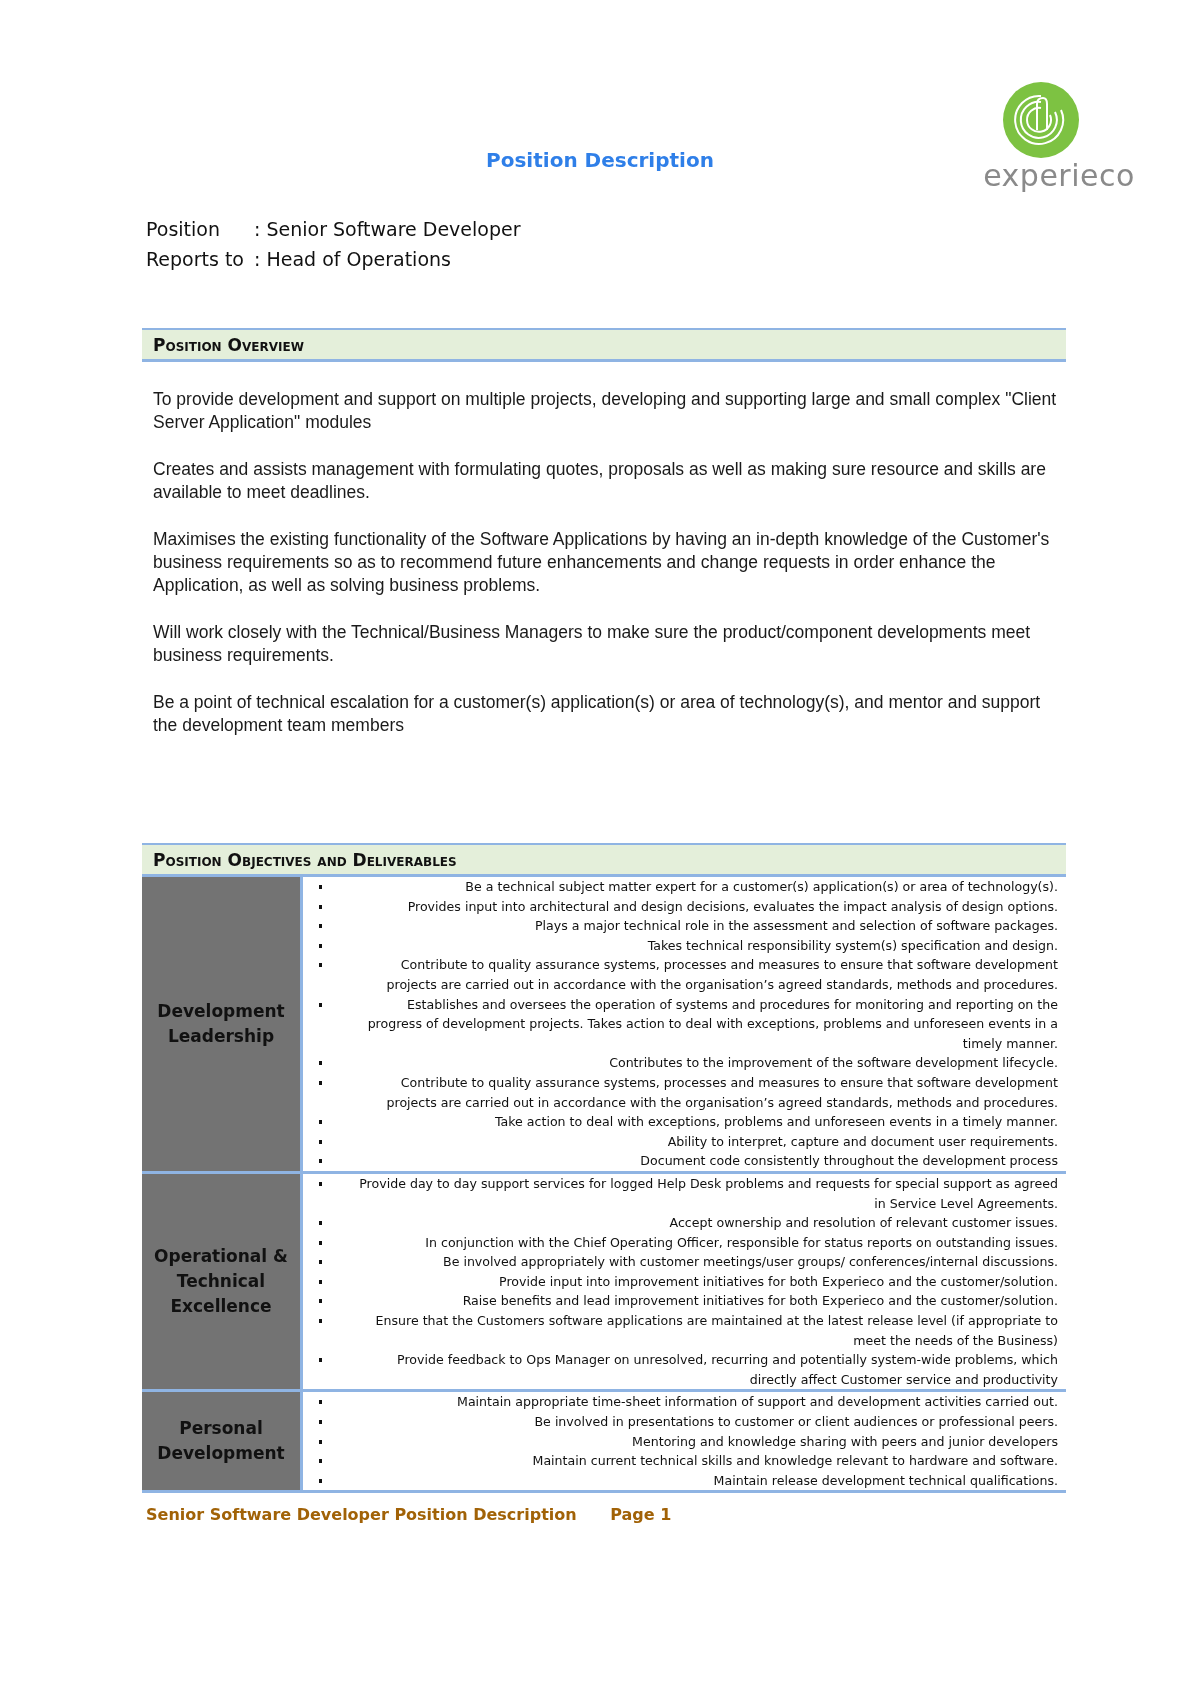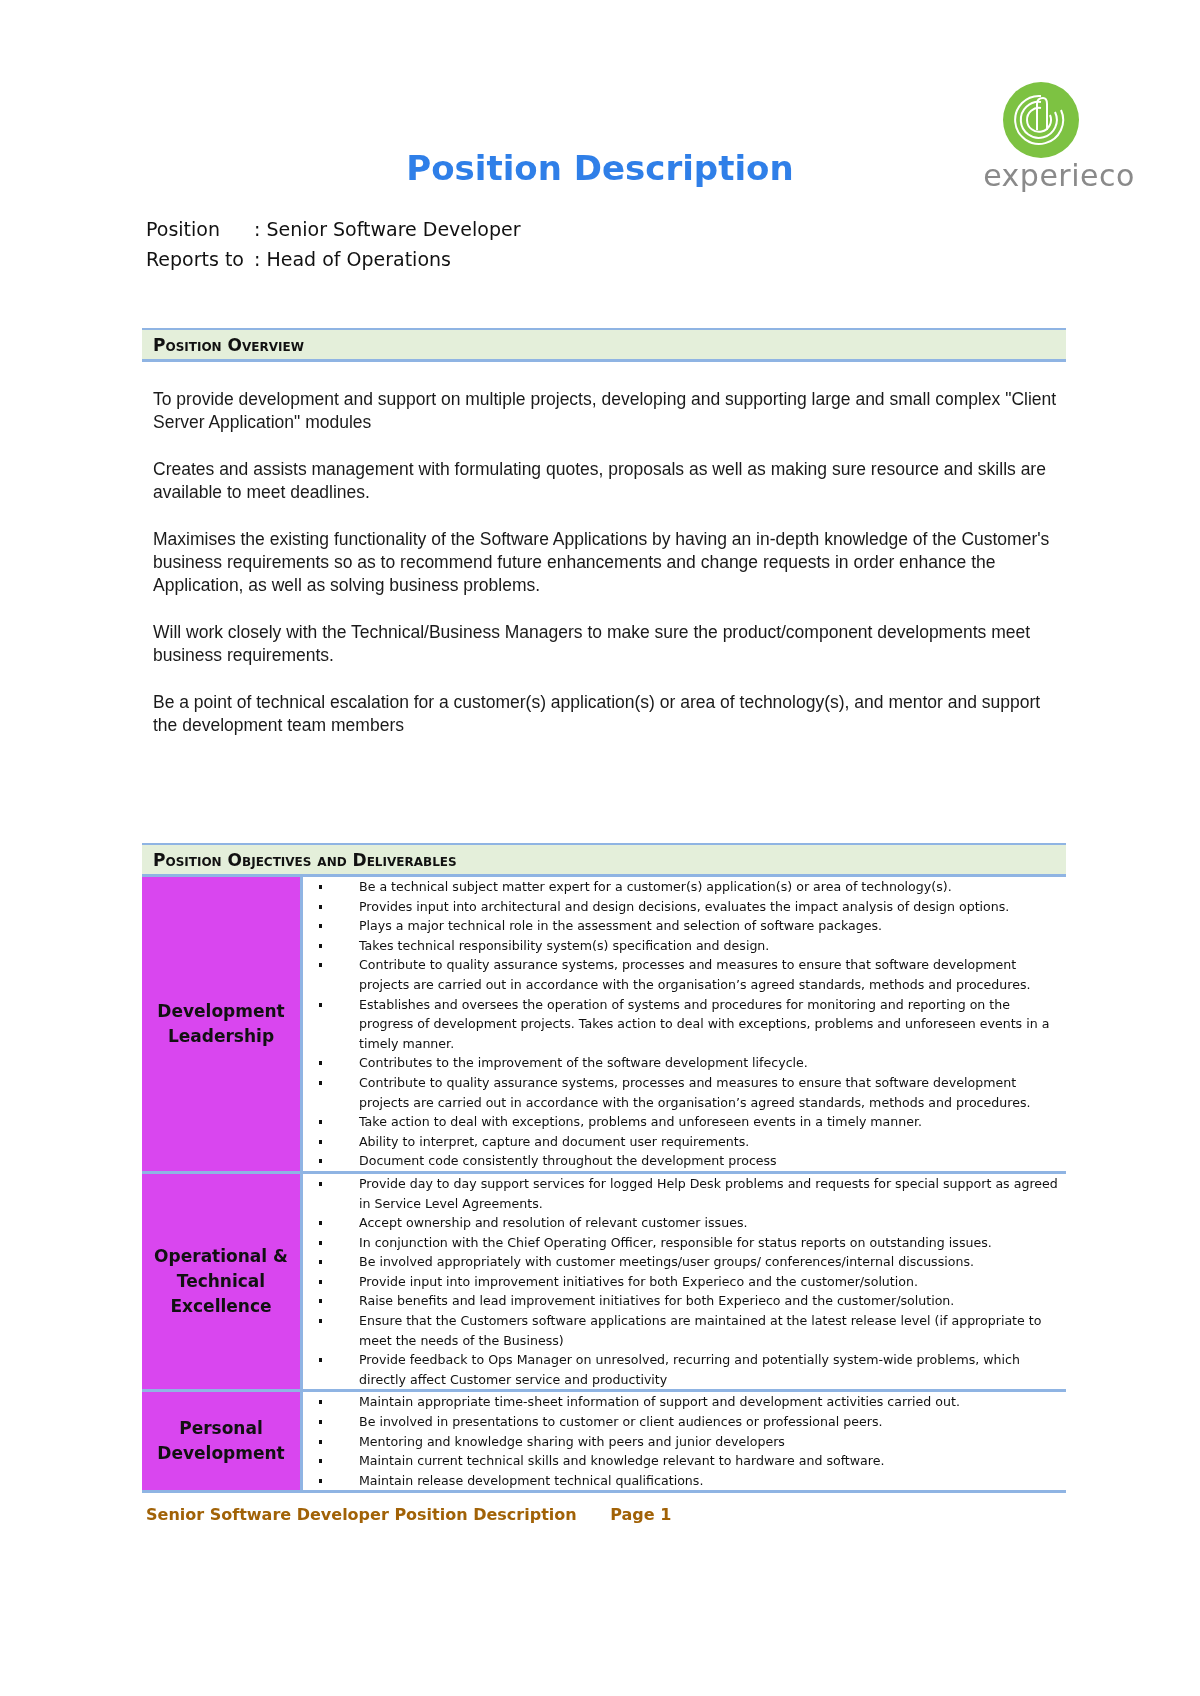--- a/index.html
+++ b/index.html
@@ -45,21 +45,21 @@
       margin-left: 19px;
     }
     .doc-title {
       position: absolute;
       left: 0;
       width: 1200px;
       top: 148px;
       text-align: center;
       font-family: "DejaVu Sans", sans-serif;
       font-weight: bold;
-      font-size: 34px;
+      font-size: 20px;
       color: #2f7fe8;
     }
     .meta {
       position: absolute;
       left: 146px;
       top: 214px;
       font-family: "DejaVu Sans", sans-serif;
       font-size: 19px;
       line-height: 30px;
     }
@@ -101,21 +101,21 @@
       border-collapse: collapse;
       font-family: "DejaVu Sans", sans-serif;
     }
     .obj-table td {
       vertical-align: middle;
       padding: 0;
     }
     .obj-table tr { border-bottom: 3px solid #8fb4e3; }
     .cat-cell {
       width: 158px;
-      background: #d946ef;
+      background: #737373;
       text-align: center;
       font-weight: bold;
       font-size: 17px;
       line-height: 25px;
       border-right: 3px solid #8fb4e3;
     }
     .items-cell {
       padding: 1px 0 1px 0;
     }
     .items-cell ul {
@@ -123,20 +123,21 @@
       margin: 0;
       padding: 0;
     }
     .items-cell li {
       position: relative;
       padding-left: 56px;
       padding-right: 8px;
       font-size: 12.6px;
       line-height: 19.6px;
       color: #111;
+      text-align: right;
     }
     .items-cell li::before {
       content: "";
       position: absolute;
       left: 16px;
       top: 8px;
       width: 3px;
       height: 4px;
       background: #111;
     }

